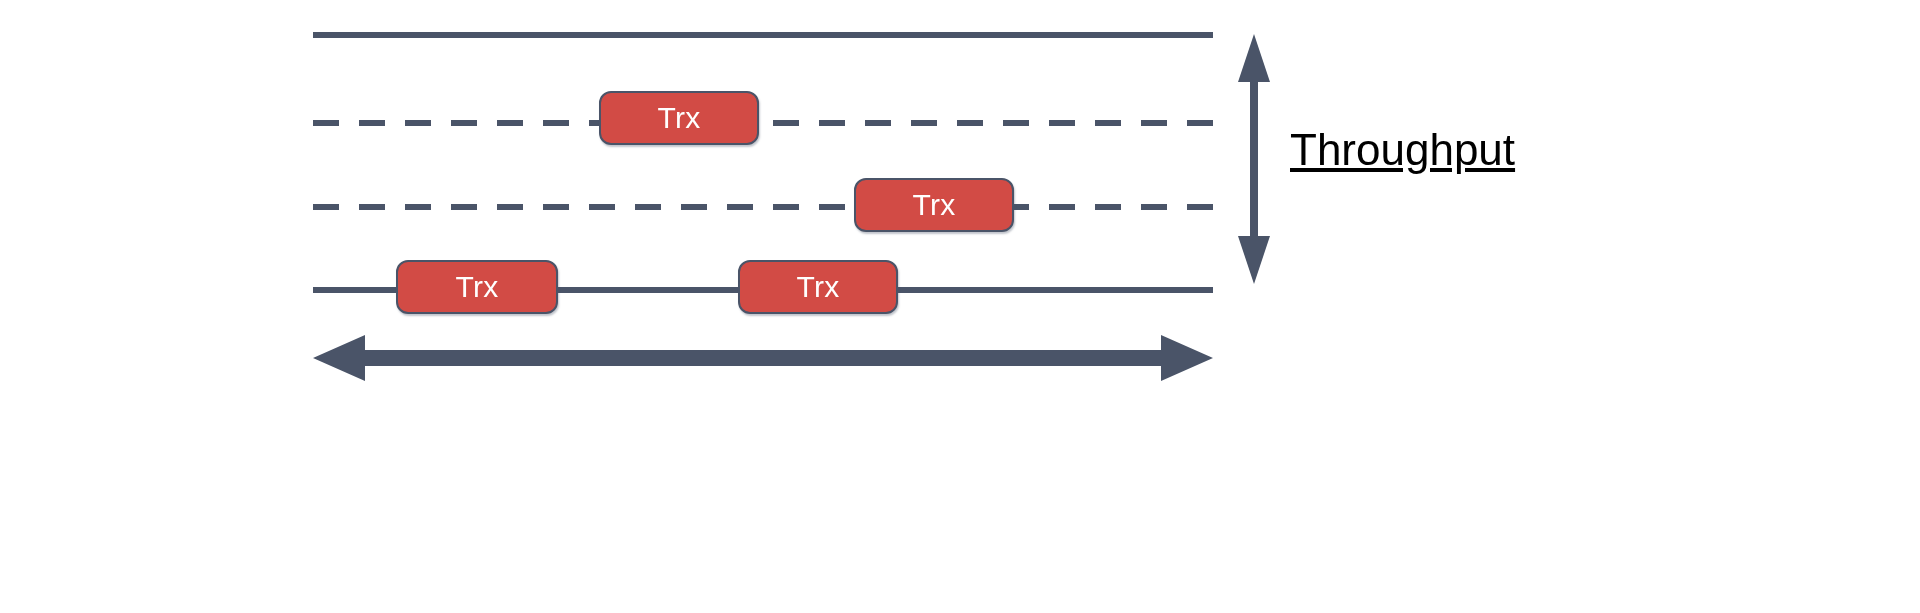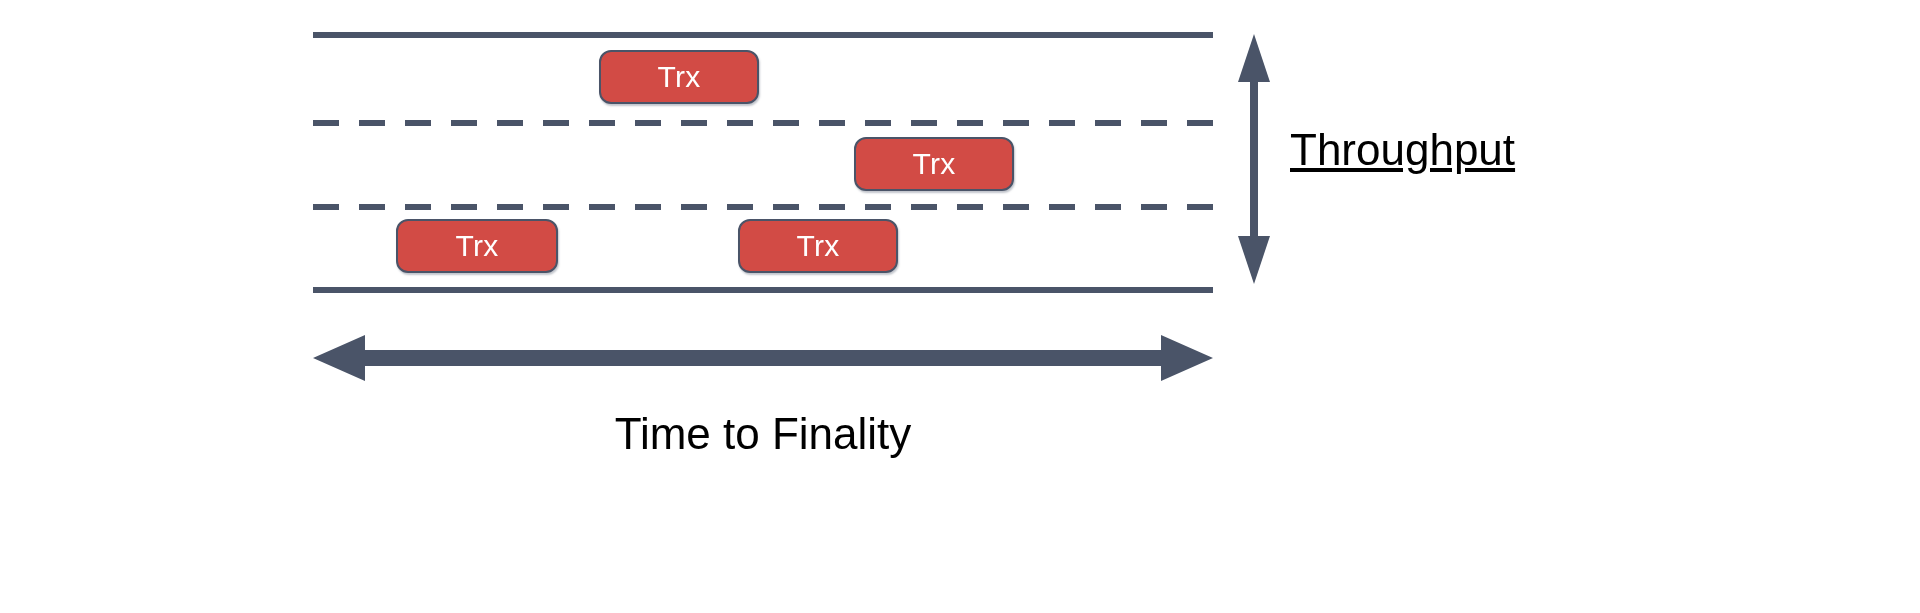--- a/index.html
+++ b/index.html
@@ -52,20 +52,21 @@
     border: 2px solid #4a5468;
     border-radius: 12px;
     display: flex;
     align-items: center;
     justify-content: center;
     color: #ffffff;
     font-size: 30px;
     line-height: 1;
     letter-spacing: .2px;
     box-shadow: 1px 2px 2px rgba(80,90,110,.35);
+    margin-top: 41px;
   }
 
   
   #throughput-arrow {
     position: absolute;
     left: 1236px;
     top: 34px;
     width: 36px;
     height: 250px;
   }
@@ -124,15 +125,14 @@
       <polygon points="18,0 34,48 22,48 22,202 34,202 18,250 2,202 14,202 14,48 2,48" fill="#4a5468"></polygon>
     </svg>
   </div>
   <div id="throughput-label">Throughput</div>
 
   <div id="time-arrow">
     <svg width="900" height="50" viewBox="0 0 900 50" xmlns="http://www.w3.org/2000/svg">
       <polygon points="0,25 52,2 52,17 848,17 848,2 900,25 848,48 848,33 52,33 52,48" fill="#4a5468"></polygon>
     </svg>
   </div>
-  <div id="time-label">Time to Finality</div>
 
 </div>
 
 </body></html>

